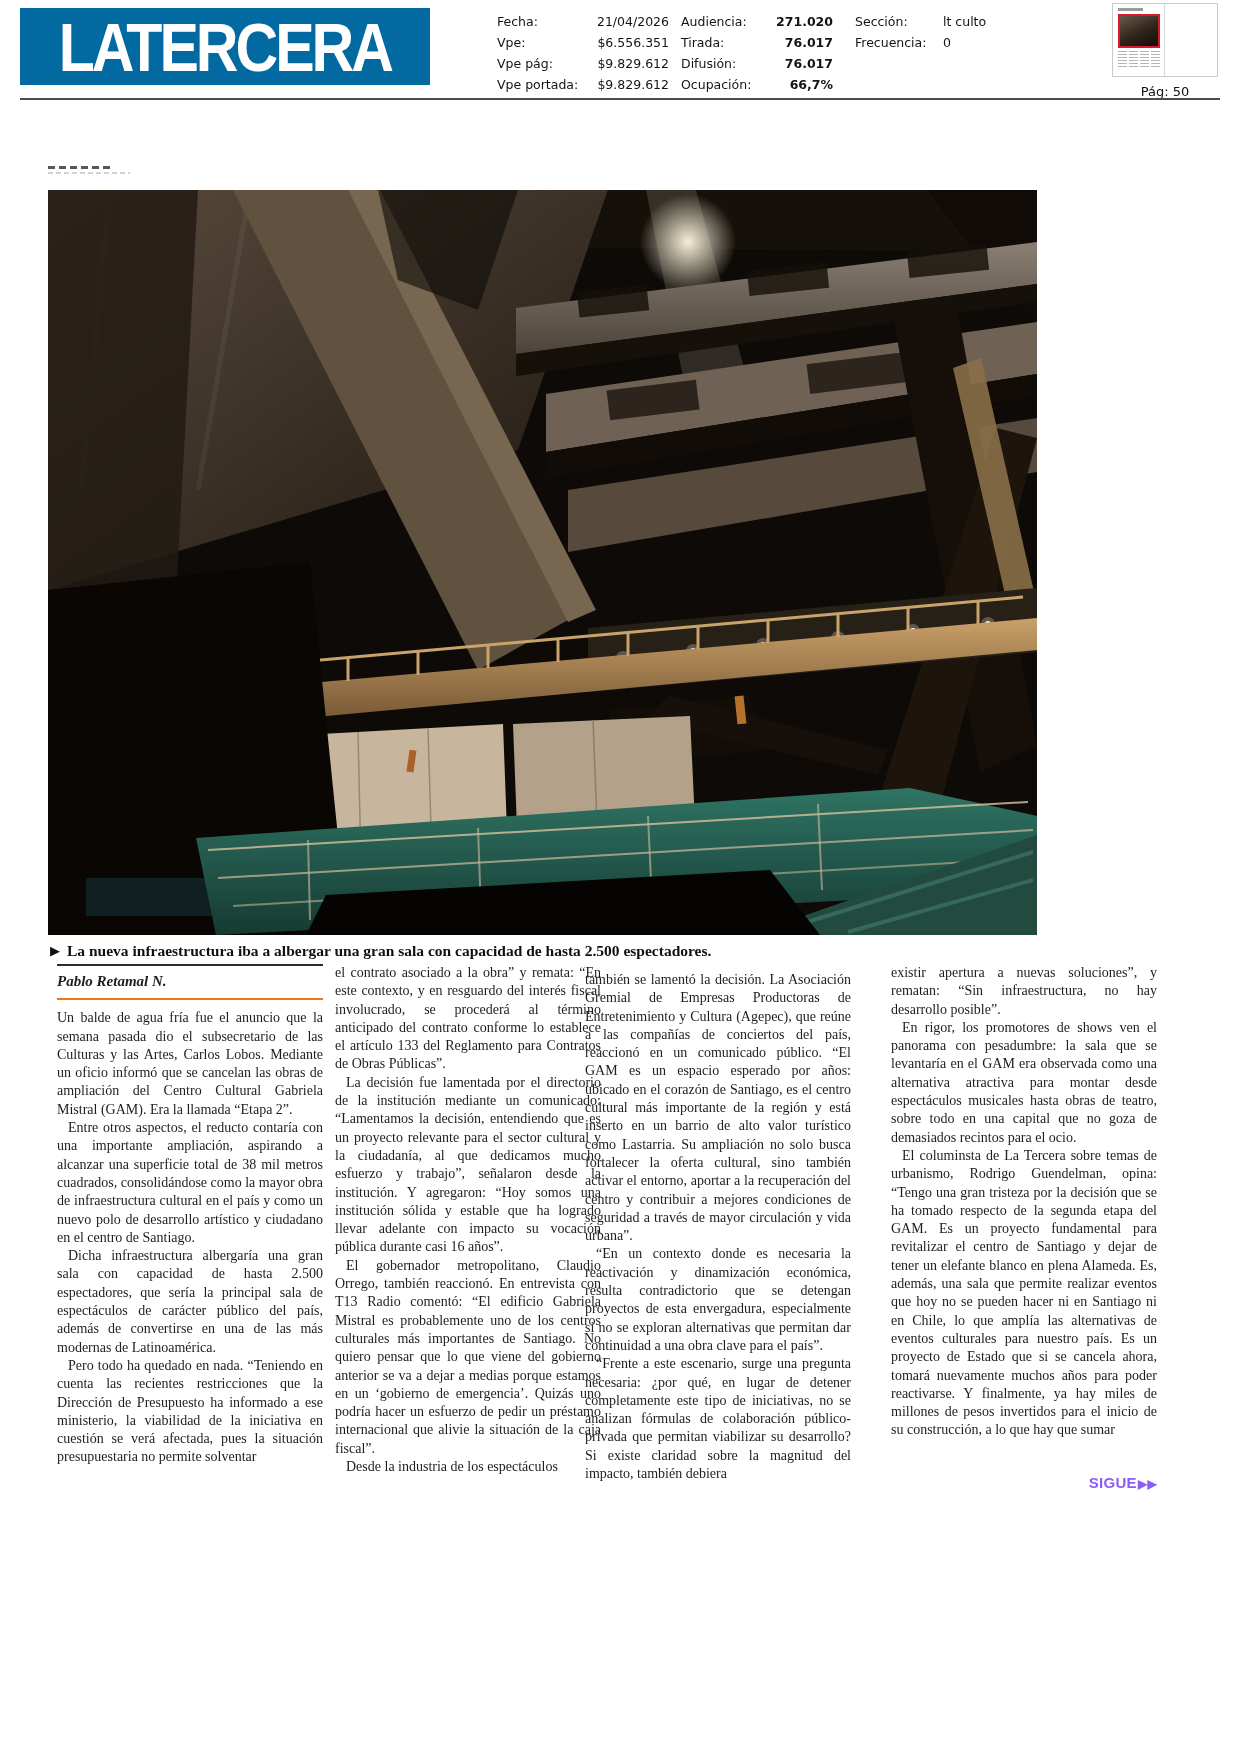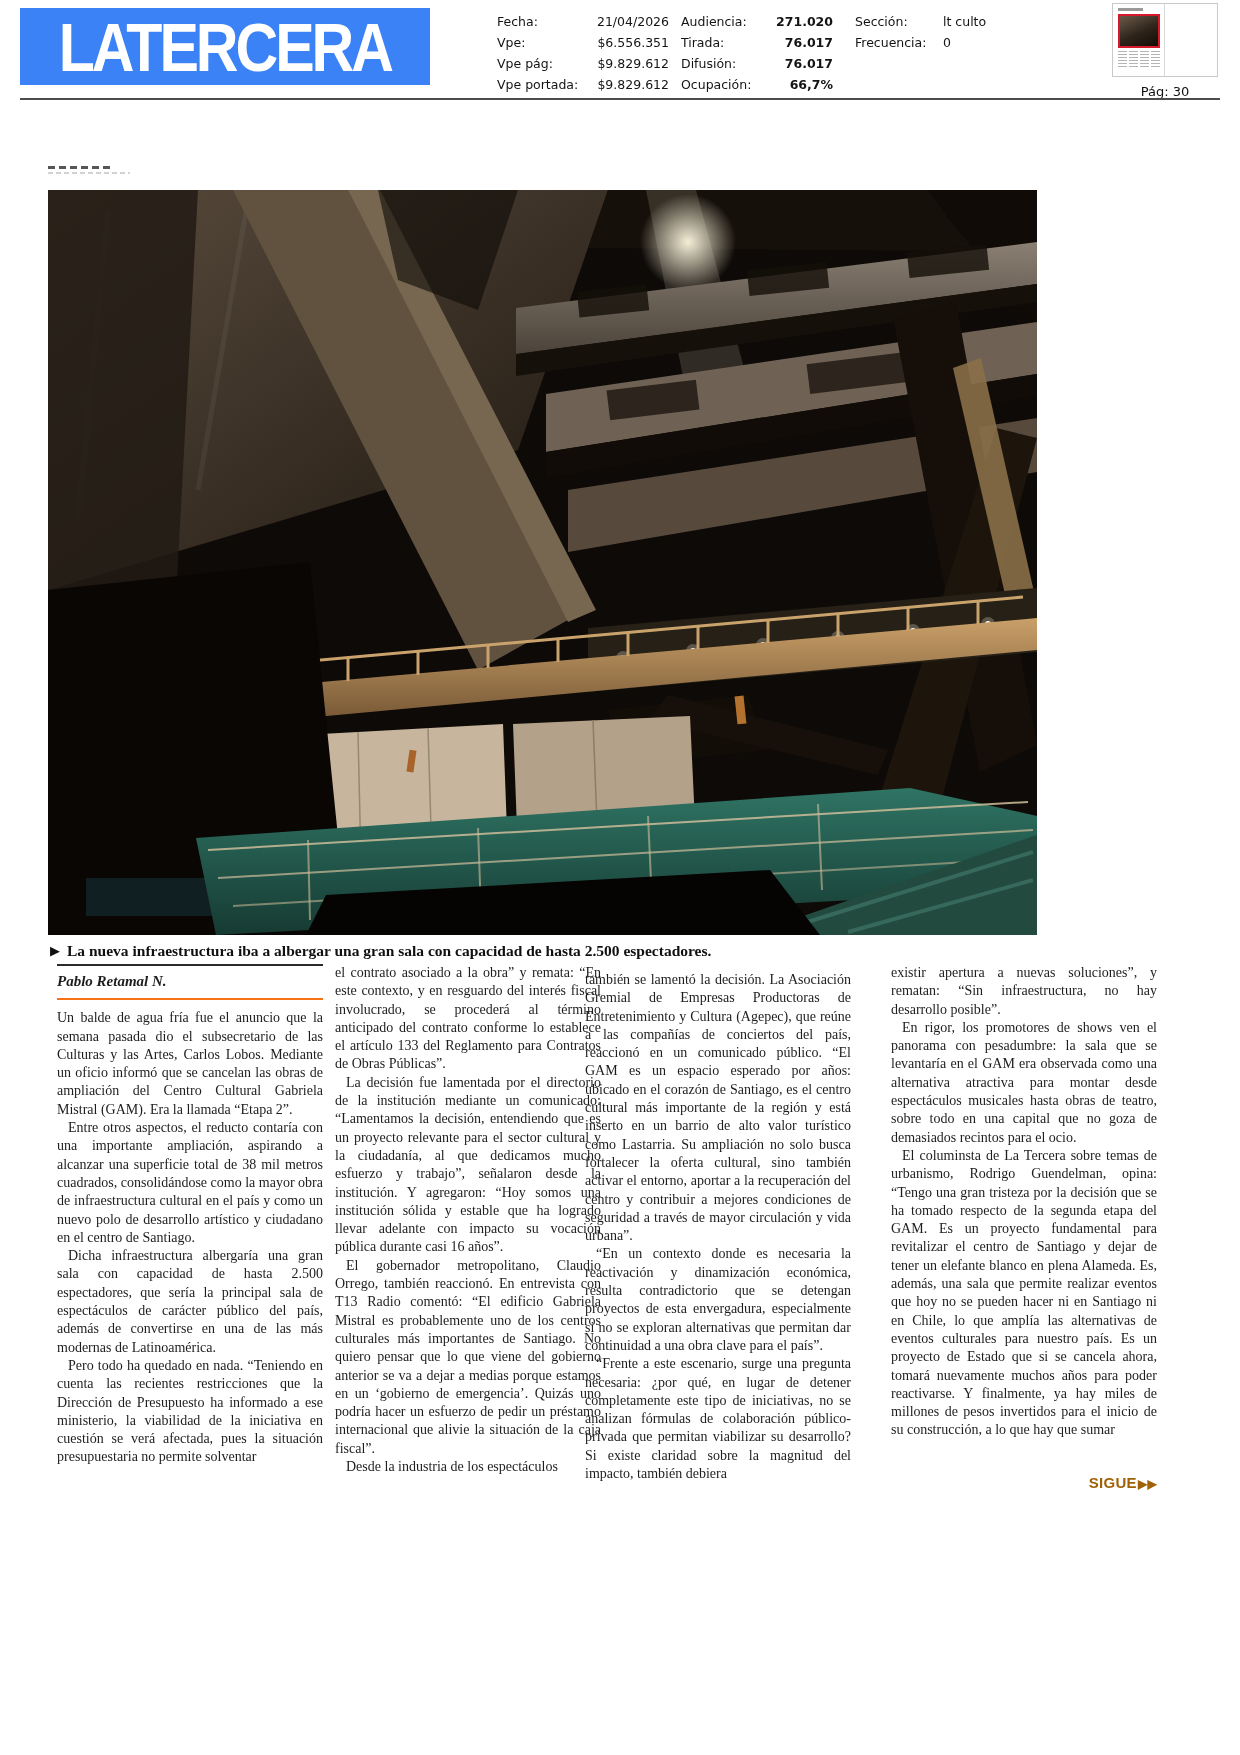--- a/index.html
+++ b/index.html
@@ -6,21 +6,21 @@
   html,body { background:#ffffff; }
   body {
     position:relative; width:1240px; height:1755px;
     font-family:"DejaVu Sans", sans-serif; color:#111;
     overflow:hidden;
   }
 
   
   .logo {
     position:absolute; left:20px; top:8px; width:410px; height:77px;
-    background:#3b82f6; display:flex; align-items:center; justify-content:center;
+    background:#0369a1; display:flex; align-items:center; justify-content:center;
     overflow:hidden;
   }
   .logo-text {
     color:#fff; font-family:"Liberation Sans", sans-serif; font-weight:bold;
     font-size:58px; letter-spacing:-3px; word-spacing:-16px; white-space:nowrap;
     transform:scale(1.02,1.18); line-height:1;
   }
   .meta { position:absolute; left:497px; top:11px; display:flex; font-size:12.5px; color:#141414; }
   .meta-row { display:flex; height:21px; line-height:21px; }
   .meta-label { }
@@ -76,21 +76,21 @@
   .col-3 { left:528px;margin-top:7px; }
   .col-4 { left:834px; }
   .col p { text-indent:11px; }
   .col .paras p:first-child { text-indent:0; }
   .byline-box {
     border-top:2px solid #2b2b2b; border-bottom:2px solid #f97316;
     padding:6px 0 8px; margin-bottom:9px;
     font-weight:bold; font-style:italic; font-size:15px; text-align:left;
   }
   .sigue { margin-top:34px; text-align:right;
-    font-family:"Liberation Sans", sans-serif; font-weight:bold; font-size:15px; color:#a16207; letter-spacing:.3px; }
+    font-family:"Liberation Sans", sans-serif; font-weight:bold; font-size:15px; color:#8b5cf6; letter-spacing:.3px; }
   .sigue-arrows { font-size:12px; margin-left:1px; }
 </style>
 </head>
 <body>
 
 <div class="logo">
   <span class="logo-text">LA TERCERA</span>
 </div>
 
 <div class="meta">
@@ -151,21 +151,21 @@
     <div class="thumb-photo"></div>
     <div class="thumb-cols">
       <div class="thumb-col"></div>
       <div class="thumb-col"></div>
       <div class="thumb-col"></div>
       <div class="thumb-col"></div>
     </div>
   </div>
   <div class="thumb-page-right"></div>
 </div>
-<div class="pag-label">Pág: 30</div>
+<div class="pag-label">Pág: 50</div>
 <div class="header-rule"></div>
 
 <div class="frag-a"></div>
 <div class="frag-b"></div>
 
 <div class="photo">
   <svg viewBox="0 0 989 745" preserveAspectRatio="none">
     <defs>
       <linearGradient id="gWallL" x1="0" y1="0" x2="1" y2="1">
         <stop offset="0" stop-color="#5a4c3e"></stop>

